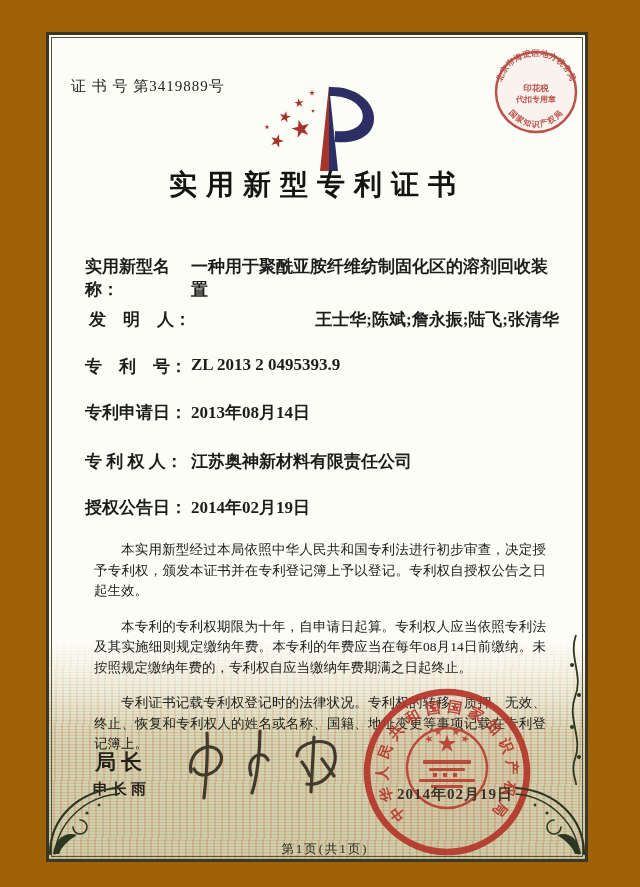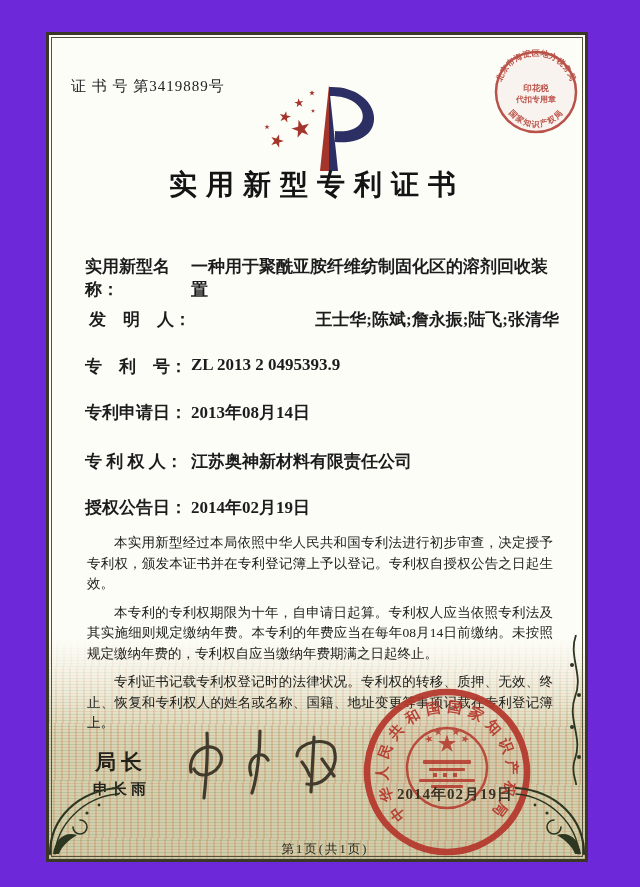--- a/index.html
+++ b/index.html
@@ -1,21 +1,21 @@
 <!DOCTYPE html>
 <html><head>
 <meta charset="utf-8">
 <style>
   html,body{margin:0;padding:0;}
   body{
     width:640px;height:887px;background:#ffffff;
     font-family:"Liberation Serif","DejaVu Serif",serif;
     color:#1f1f1f;
   }
-  .page{position:relative;width:640px;height:887px;background:#6d28d9;overflow:hidden;}
+  .page{position:relative;width:640px;height:887px;background:#a16207;overflow:hidden;}
   .frame{
     position:absolute;left:46px;top:32px;width:536px;height:824px;
     border:3px solid #3a3726;background:#fdfdf8;
   }
   .frame-inner-line{position:absolute;inset:2px;border:1px solid #55503a;pointer-events:none;z-index:4;}
   
   .texture{
     position:absolute;left:0;right:0;bottom:0;height:222px;z-index:0;
     background:
       repeating-linear-gradient(91deg, rgba(201,122,69,0.28) 0 2px, rgba(201,122,69,0) 2px 7px),
@@ -38,21 +38,21 @@
   .field:nth-child(3){top:320px;justify-content:center;}
   .field:nth-child(4){top:366px;}
   .field:nth-child(5){top:415px;}
   .field:nth-child(6){top:461px;}
   .flabel{flex:0 0 106px;}
   .fvalue{flex:1;}
   .paragraphs{
     position:absolute;left:30px;right:24px;top:490px;z-index:2;
     font-size:13.5px;line-height:20.5px;text-align:justify;color:#20201d;font-weight:500;
   }
-  .paragraphs p{margin:8px;text-indent:2em;}
+  .paragraphs p{margin:15px;text-indent:2em;}
   .officer-title{position:absolute;left:46px;top:713px;font-size:21px;font-weight:bold;letter-spacing:5px;color:#23211a;z-index:2;}
   .officer-name{position:absolute;left:44px;top:745px;font-size:15px;font-weight:bold;letter-spacing:4px;color:#23211a;z-index:2;}
   .signature{position:absolute;left:126px;top:691px;z-index:3;}
   .official-seal{position:absolute;left:310px;top:649px;z-index:2;opacity:.93;}
   .seal-date{
     position:absolute;left:296px;top:750px;width:220px;text-align:center;z-index:3;
     font-size:15px;font-weight:600;letter-spacing:1px;color:#3c3023;
   }
   .page-footer{position:absolute;left:16px;right:0;top:806px;text-align:center;
     font-size:12.5px;letter-spacing:2px;color:#2a2a22;z-index:2;}

